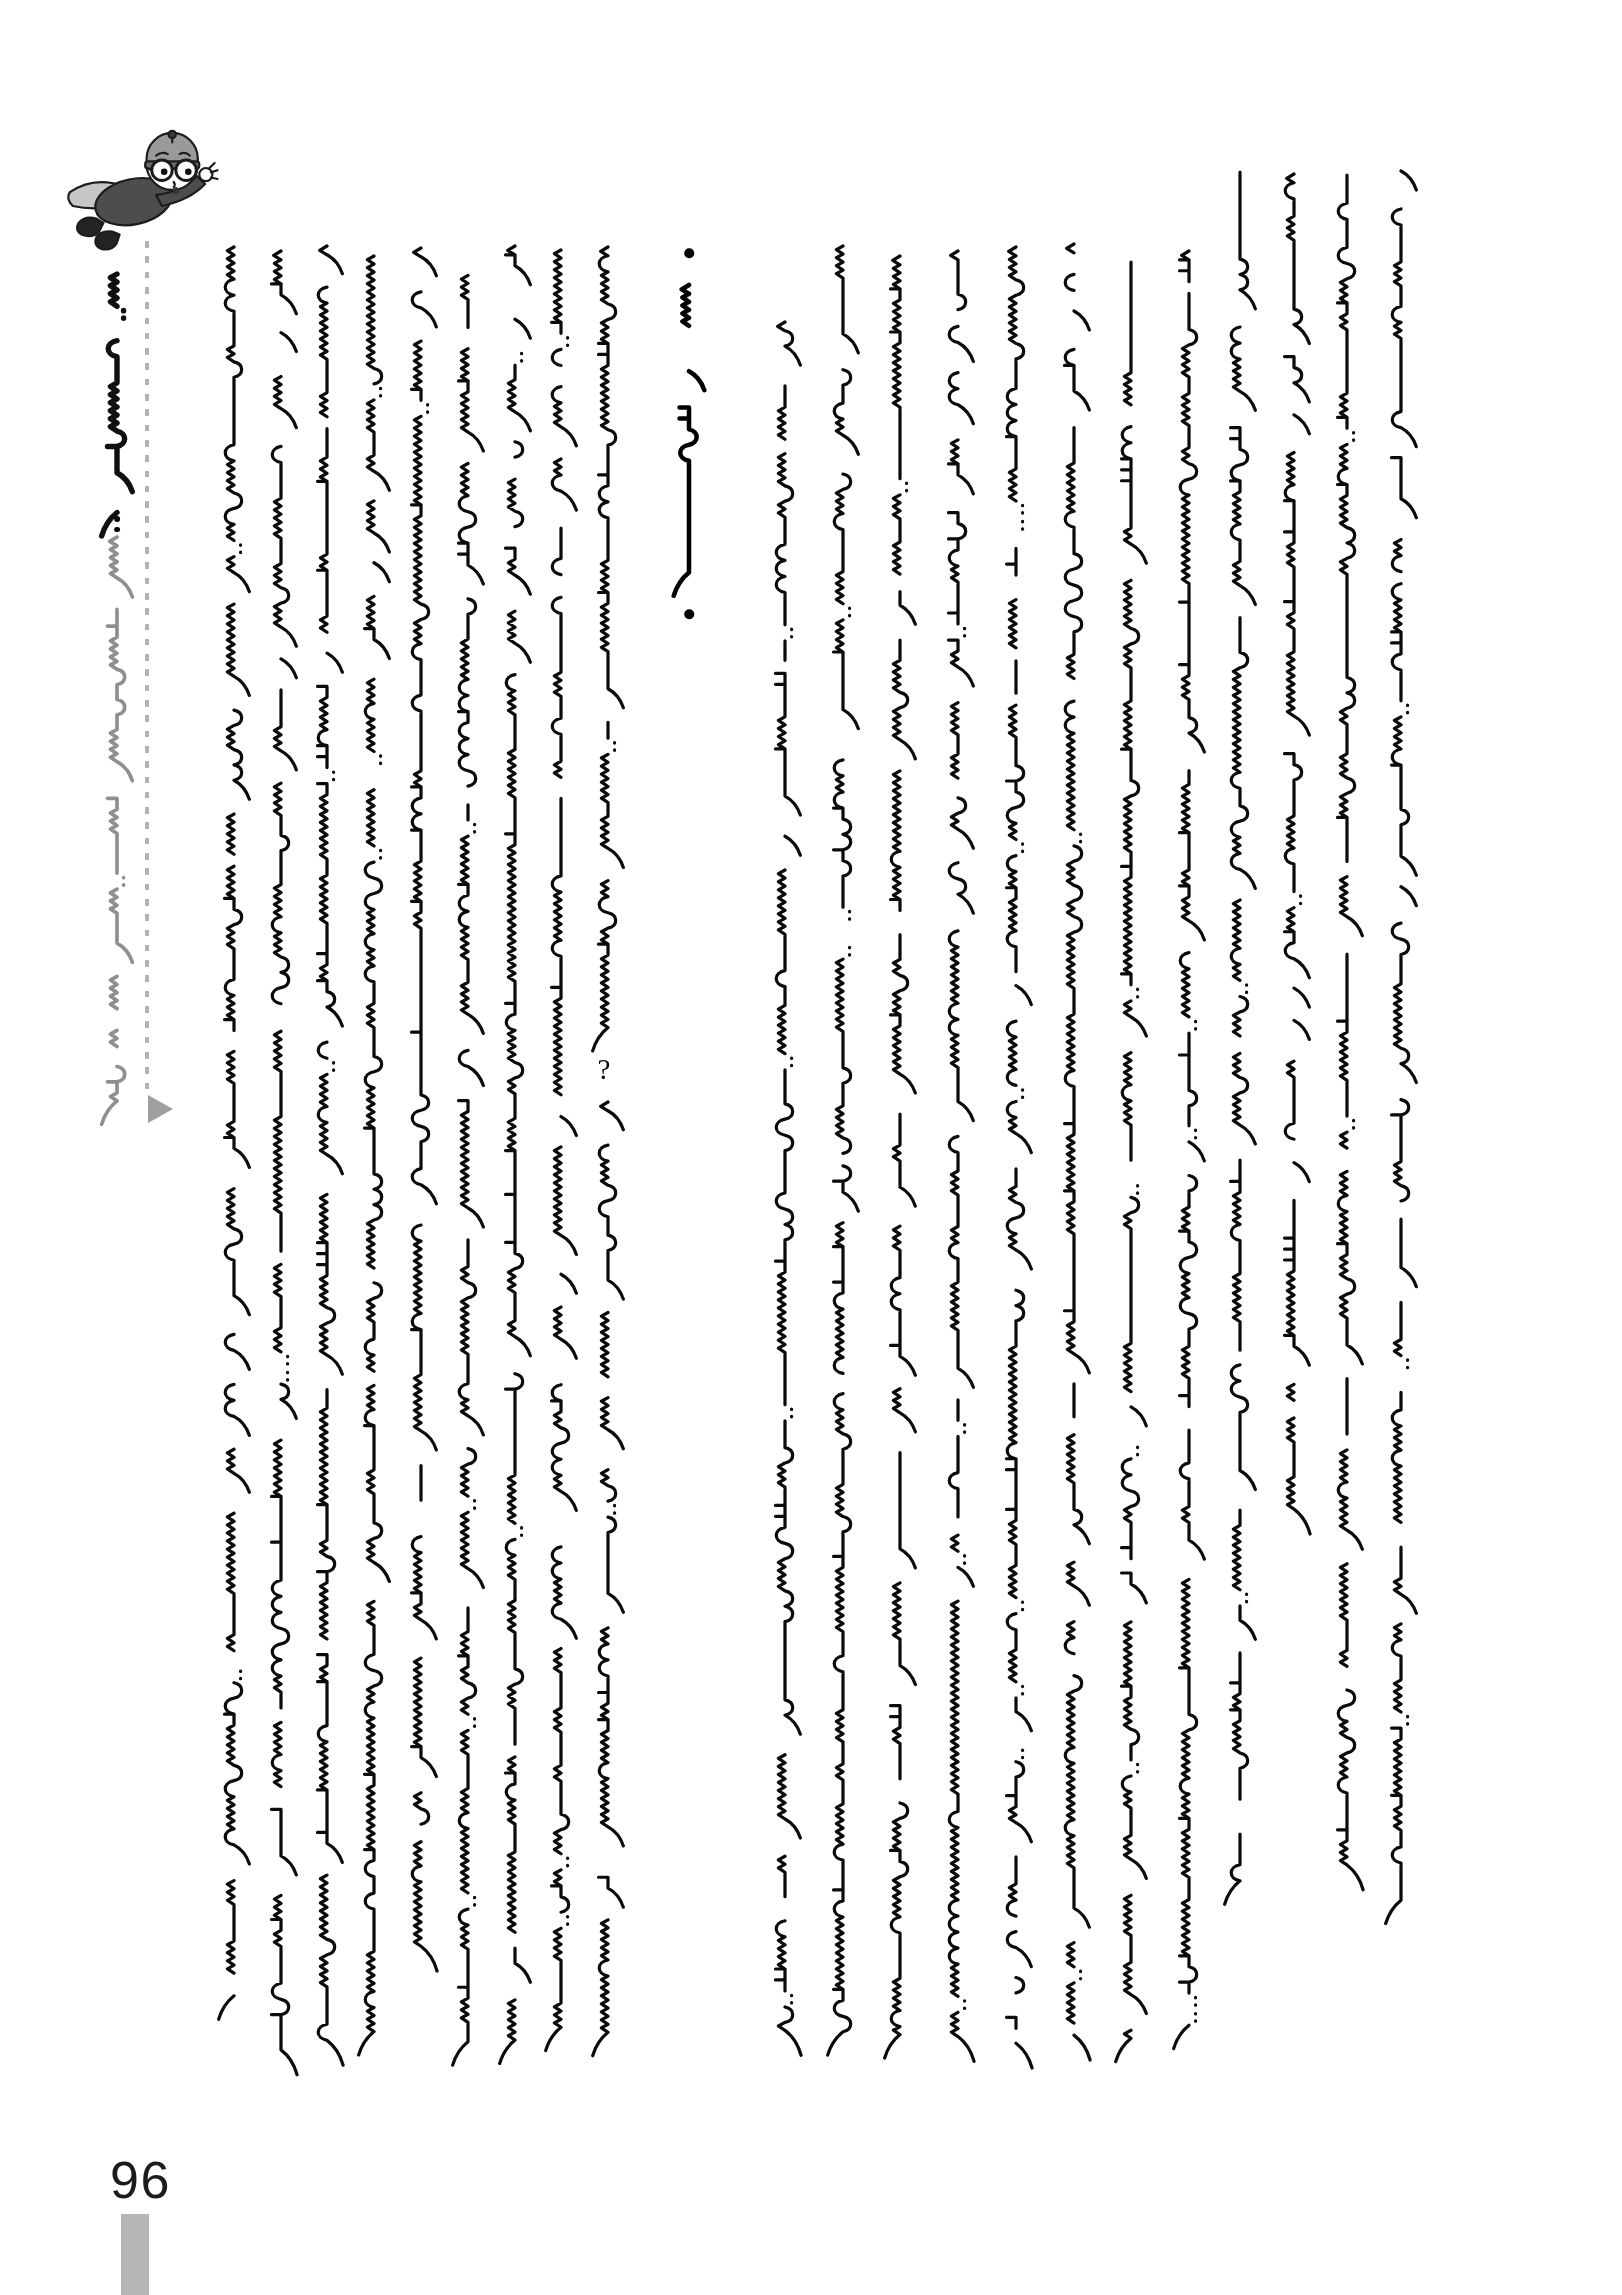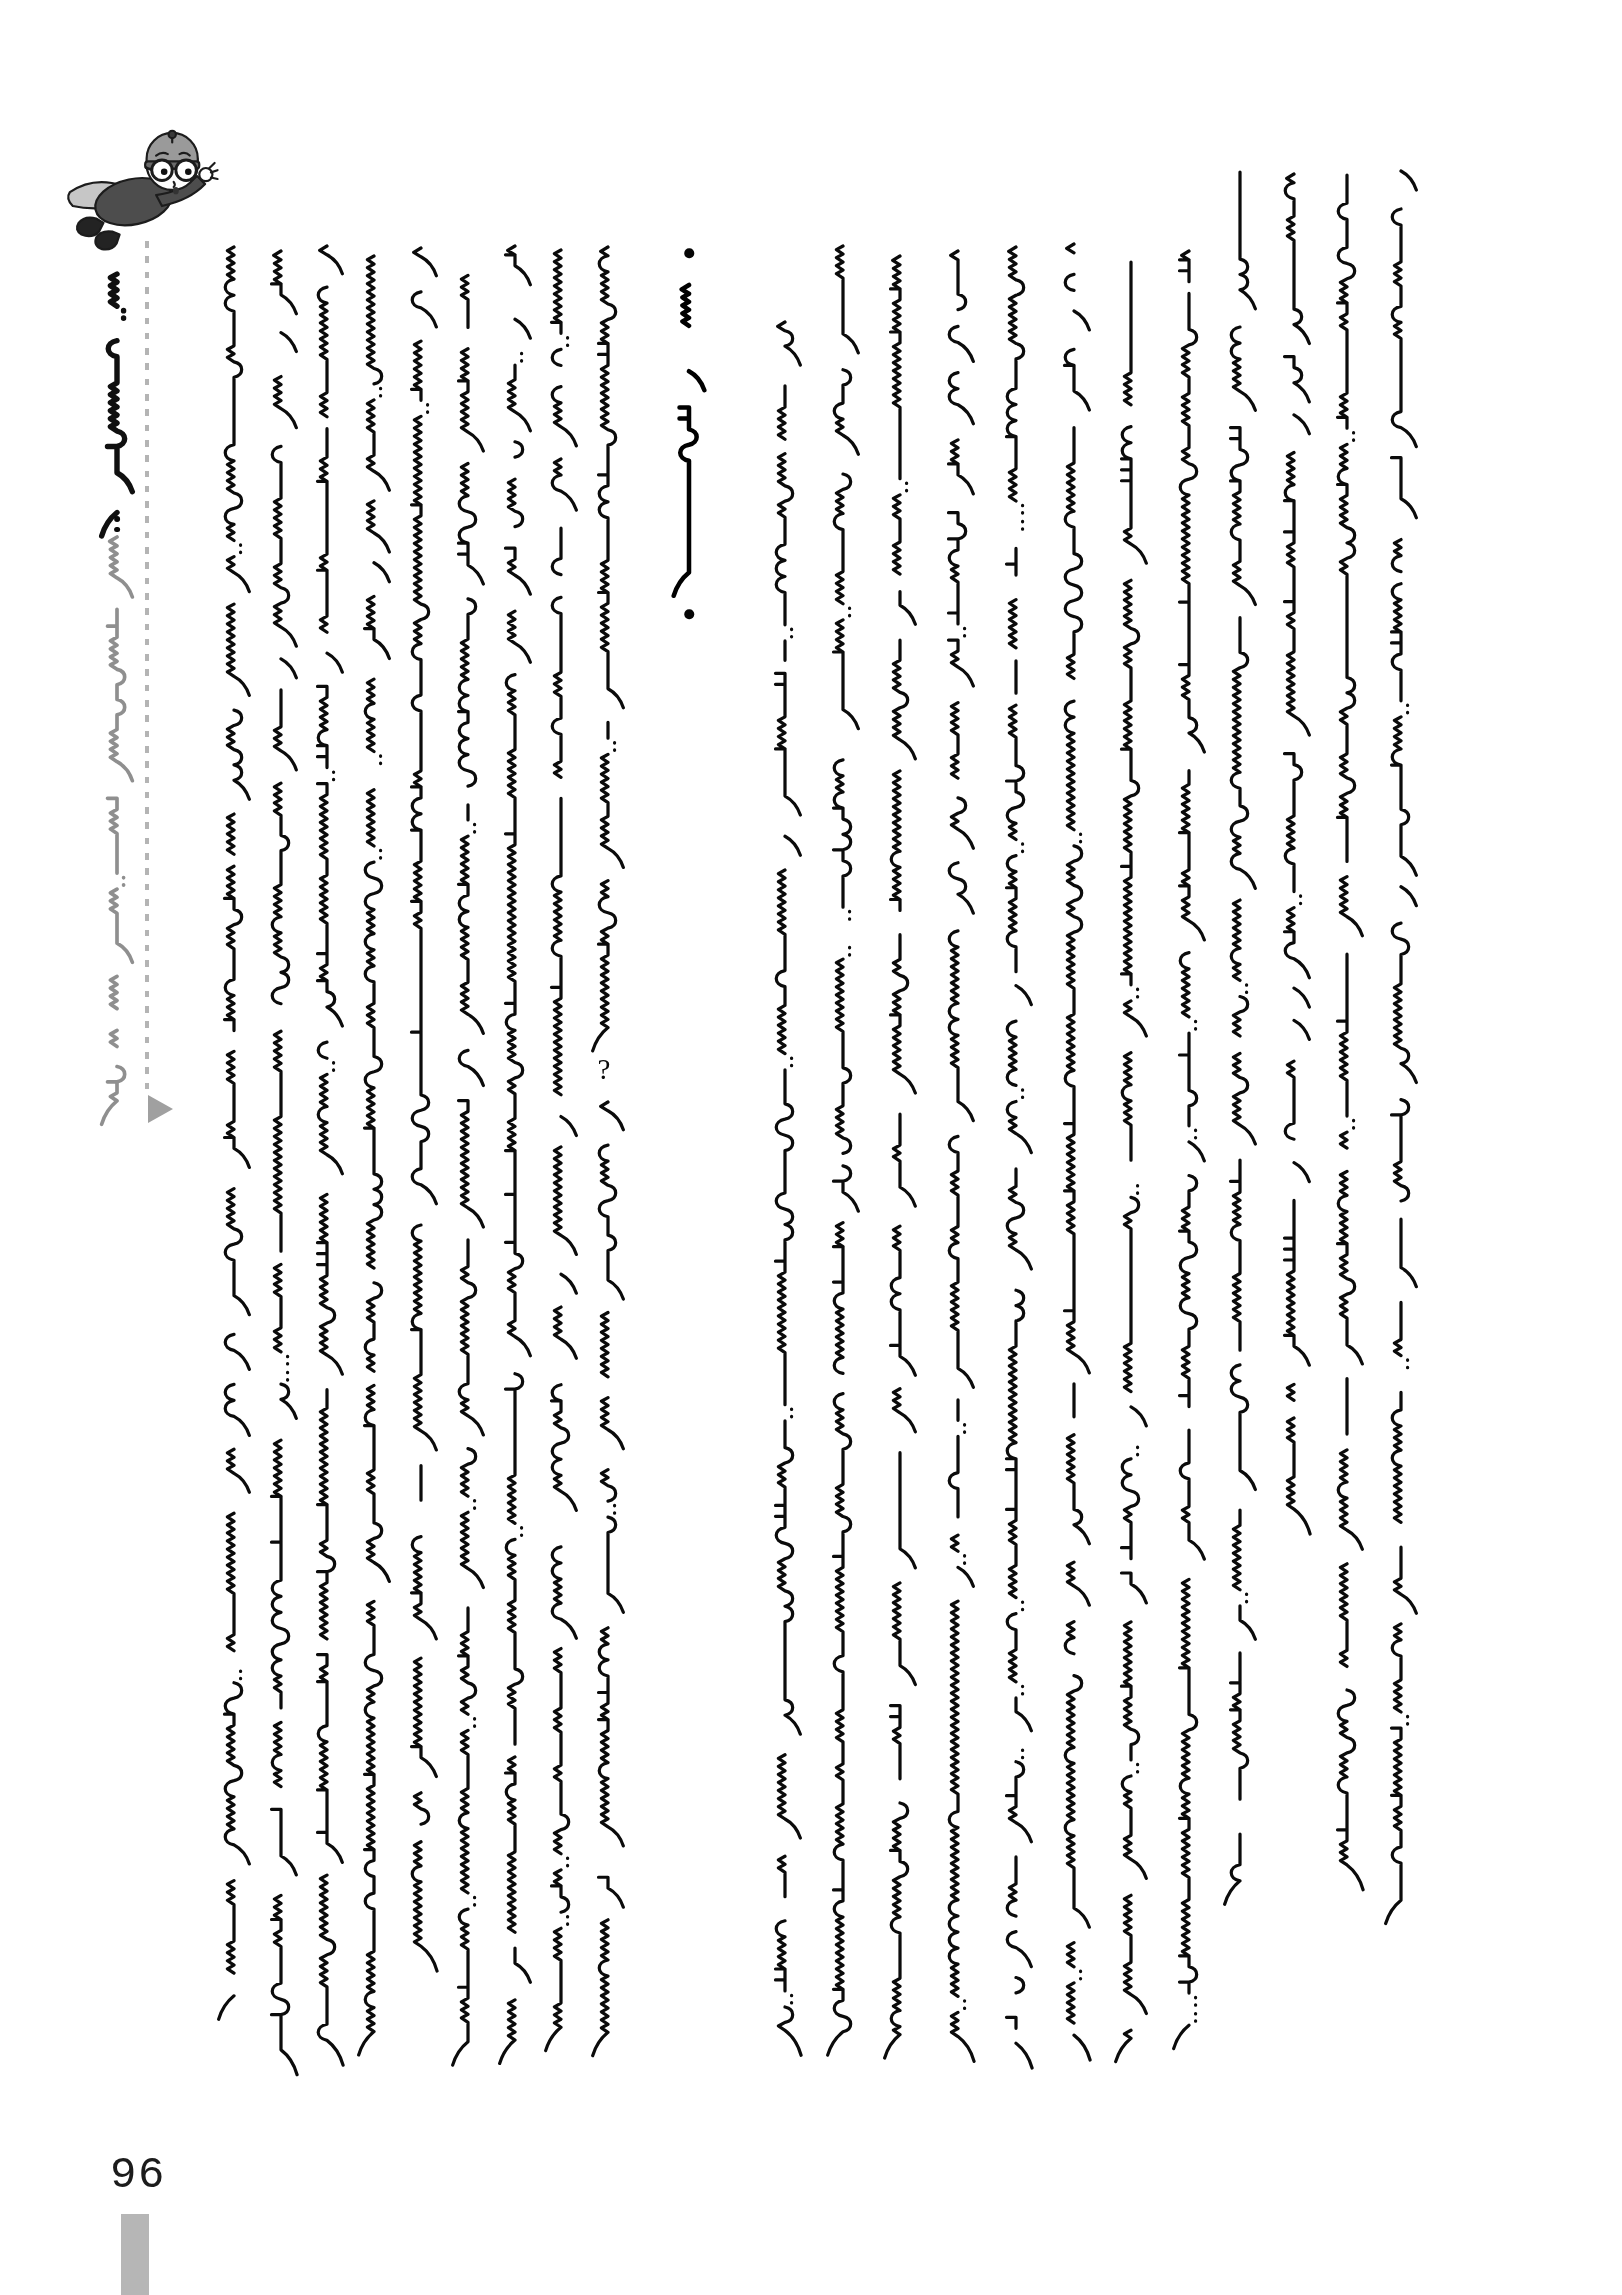--- a/index.html
+++ b/index.html
@@ -28,22 +28,22 @@
   }
   #pointer-triangle{
     position:absolute;left:148px;top:1095px;
     width:0;height:0;
     border-top:14.6px solid transparent;
     border-bottom:14.6px solid transparent;
     border-left:25px solid #a0a0a0;
   }
   #page-number{
     position:absolute;left:110px;top:2150px;width:95px;
-    font-family:Liberation Mono, monospace;
-    font-size:44px;color:#1c1c1c;letter-spacing:1.5px;
+    font-family:Liberation Sans, sans-serif;
+    font-size:52px;color:#1c1c1c;letter-spacing:1.5px;
   }
   #footer-bar{
     position:absolute;left:121px;top:2214px;width:28px;height:81px;
     background:#b6b6b6;
   }
   #mascot{position:absolute;left:64px;top:124px;}
 </style>
 </head>
 <body>
 

